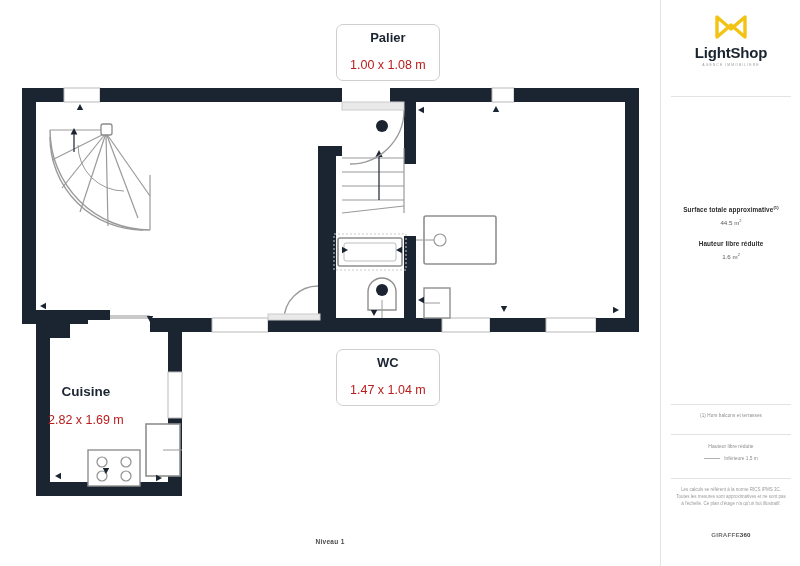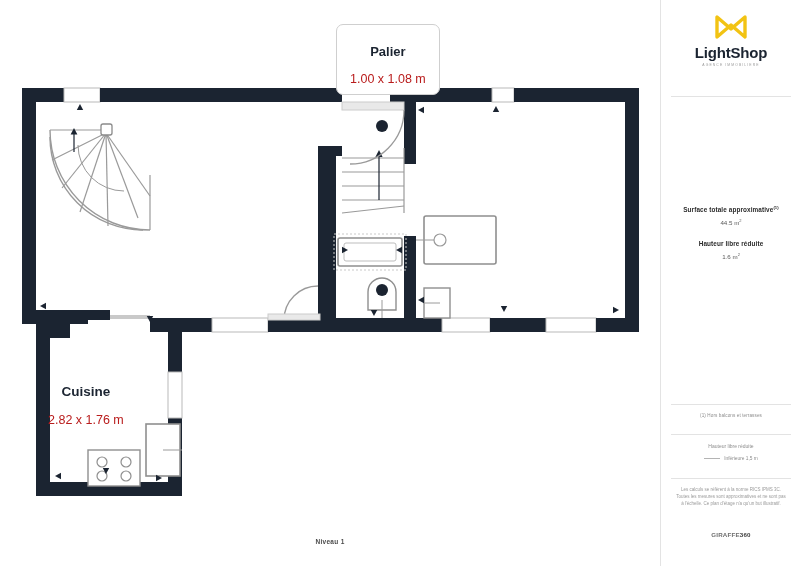--- a/index.html
+++ b/index.html
@@ -47,21 +47,21 @@
 
   
   #level-caption{position:absolute;left:0;top:538px;width:660px;text-align:center;
                  font-size:6.5px;font-weight:700;color:#4a4a4a;letter-spacing:.3px;}
 
   
   .room-label{position:absolute;text-align:center;line-height:1.25;white-space:nowrap;}
   .room-name{font-size:13.5px;font-weight:700;color:#1b2431;}
   .room-dims{font-size:12.5px;color:#b91c1c;margin-top:12px;}
   .boxed{background:#fff;border:1px solid #cfcfcf;border-radius:7px;
-         padding:19px 13px 6px 13px;}
+         padding:5px 13px 6px 13px;}
   .boxed .room-name{font-size:13px;}
   .boxed .room-dims{font-size:12.5px;}
 
   #label-palier{left:336px;top:24px;}
   #label-sejour{left:118px;top:190px;}
   #label-chambre{left:489px;top:201px;}
   #label-wc{left:336px;top:349px;}
   #label-cuisine{left:48px;top:384px;text-align:center;}
 
   svg{display:block;}
@@ -222,24 +222,28 @@
     </g>
   </svg>
 
   <div class="room-label boxed" id="label-palier">
     <div class="room-name">Palier</div>
     <div class="room-dims">1.00 x 1.08 m</div>
   </div>
 
 
 
+  <div class="room-label boxed" id="label-wc">
+    <div class="room-name">WC</div>
+    <div class="room-dims">1.47 x 1.04 m</div>
+  </div>
 
   <div class="room-label" id="label-cuisine">
     <div class="room-name">Cuisine</div>
-    <div class="room-dims">2.82 x 1.76 m</div>
+    <div class="room-dims">2.82 x 1.69 m</div>
   </div>
 
   <div id="level-caption">Niveau 1</div>
 
   <div id="sidebar">
 
     <div id="logo-block">
       <svg class="logo-mark" width="34" height="26" viewBox="0 0 34 26">
         <path d="M3 3 L3 23 L17 11 L31 23 L31 3 L17 15 Z" fill="none" stroke="#F2C313" stroke-width="3.4" stroke-linejoin="round" stroke-linecap="round"></path>
       </svg>

